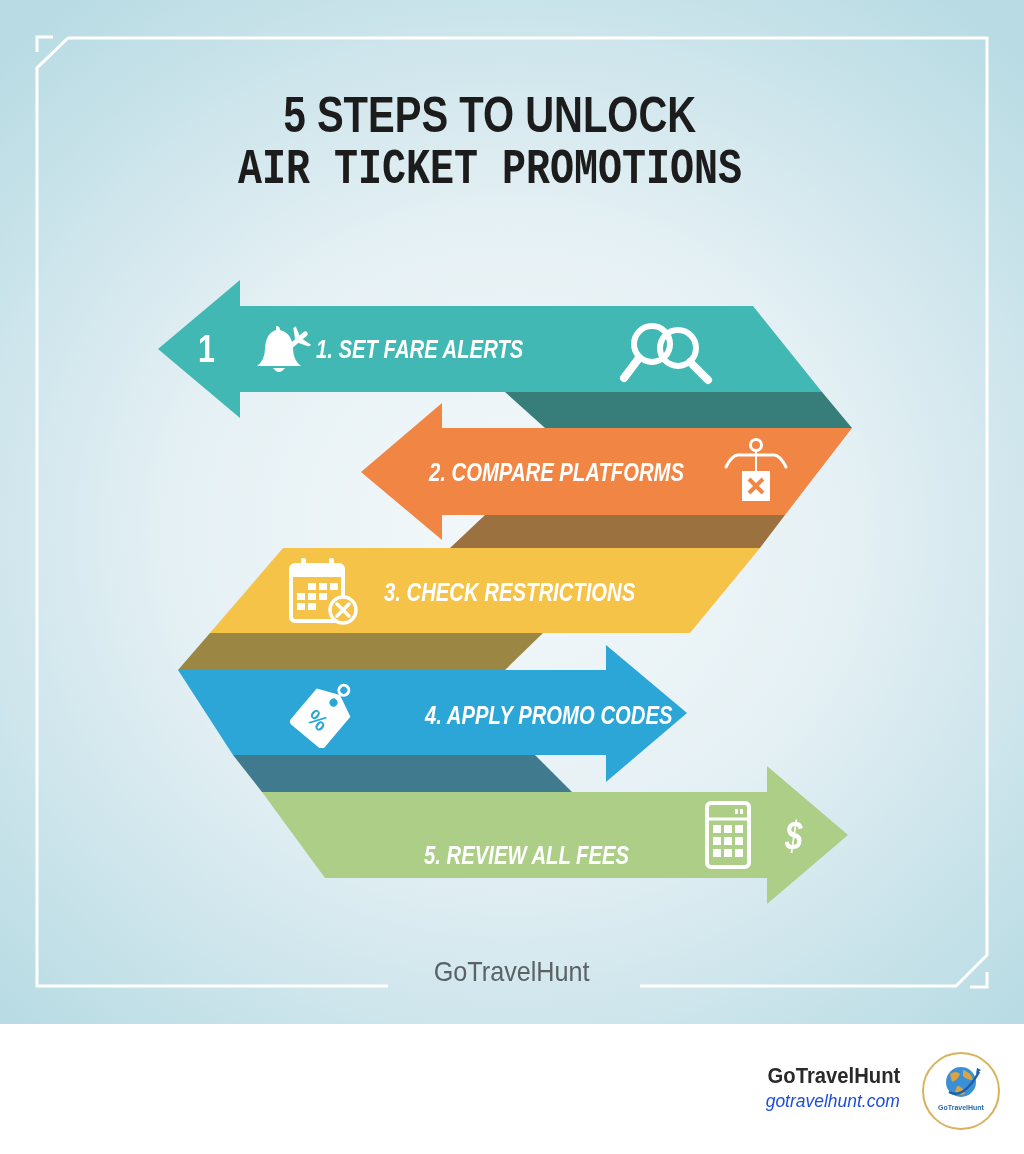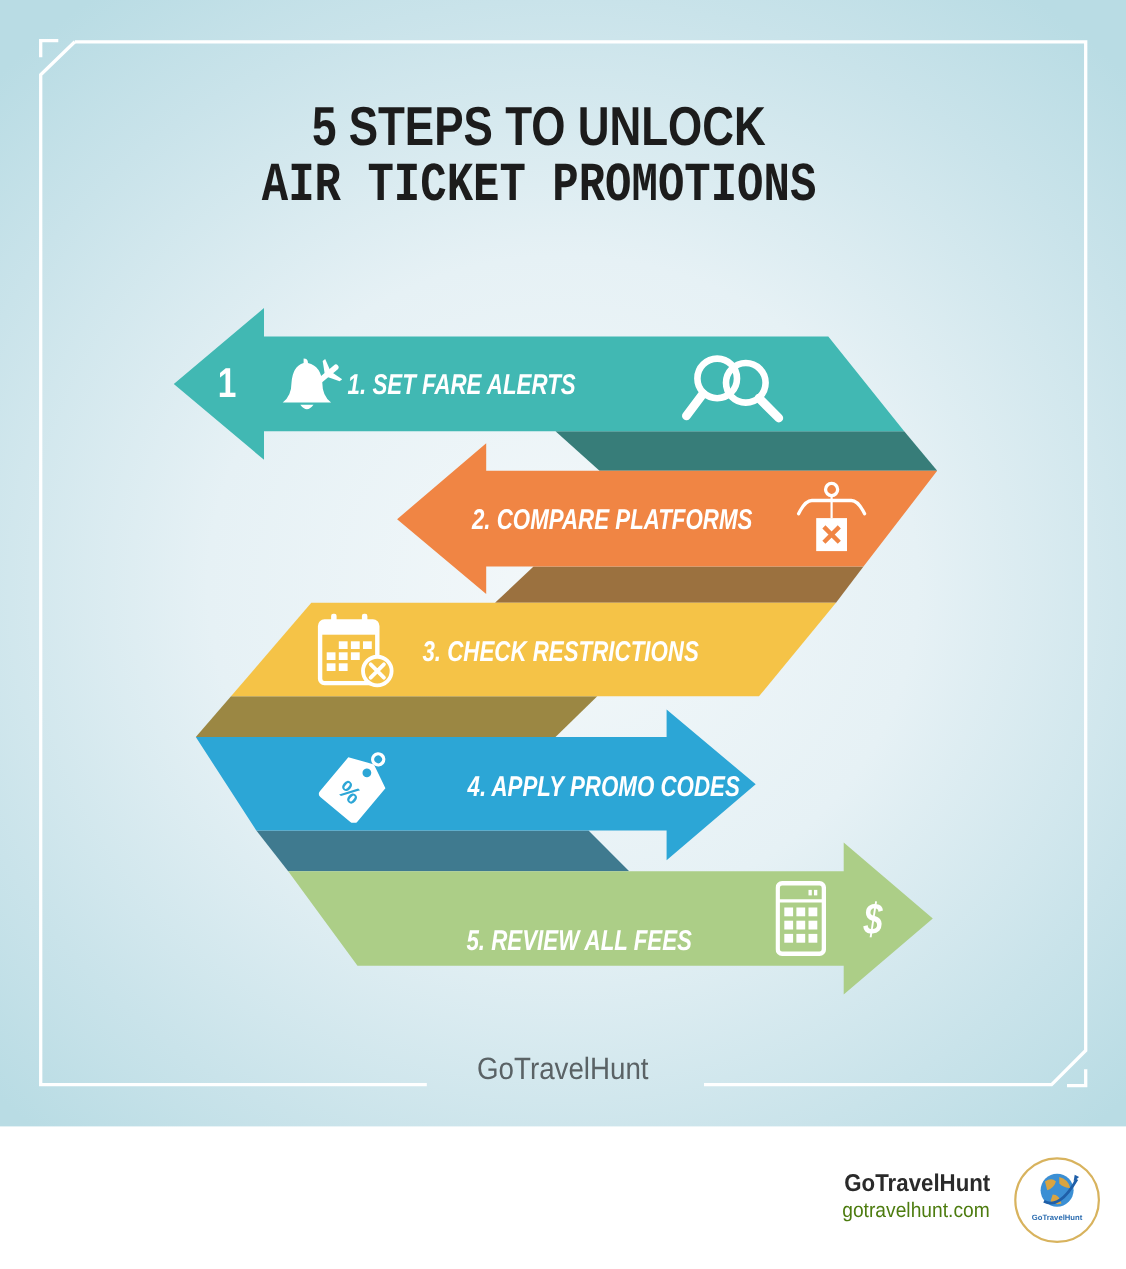--- a/index.html
+++ b/index.html
@@ -14,21 +14,21 @@
   .shapes { position: absolute; left: 0; top: 0; width: 1024px; height: 1024px; }
   .label { position: absolute; color: #ffffff; font-weight: 700; font-size: 26px; line-height: 30px; white-space: nowrap; font-style: italic; }
   .label span { display: inline-block; transform: scaleX(0.78); transform-origin: left center; }
   .num1 { position: absolute; left: 198px; top: 329px; color: #fff; font-size: 38px; font-weight: 700; line-height: 40px; }
   .num1 span { display: inline-block; transform: scaleX(0.8); transform-origin: left center; }
   .icon { position: absolute; }
   .watermark { position: absolute; left: 0; width: 1024px; top: 955px; text-align: center; color: #5a6265; font-size: 28px; line-height: 34px; }
   .watermark span { display: inline-block; transform: scaleX(0.9); }
   .footer-brand { position: absolute; right: 124px; top: 1063px; text-align: right; }
   .footer-name { color: #2a2a2a; font-weight: 700; font-size: 22px; line-height: 26px; }
-  .footer-url { color: #4d7c0f; font-size: 19px; line-height: 24px; }
+  .footer-url { color: #1d4ed8; font-size: 19px; line-height: 24px; font-style: italic; }
   .footer-name span, .footer-url span { display: inline-block; transform: scaleX(0.92); transform-origin: right center; }
   .logo { position: absolute; left: 922px; top: 1052px; width: 78px; height: 78px; border-radius: 50%; border: 2px solid #d8b35e; background: #fff; box-sizing: border-box; }
   .logo-text { position: absolute; left: 0; width: 74px; top: 50px; text-align: center; font-size: 7px; color: #2b6cb0; font-weight: 700; }
 </style>
 </head>
 <body>
 
 <div class="poster">
 
   <svg class="frame" viewBox="0 0 1024 1024">

